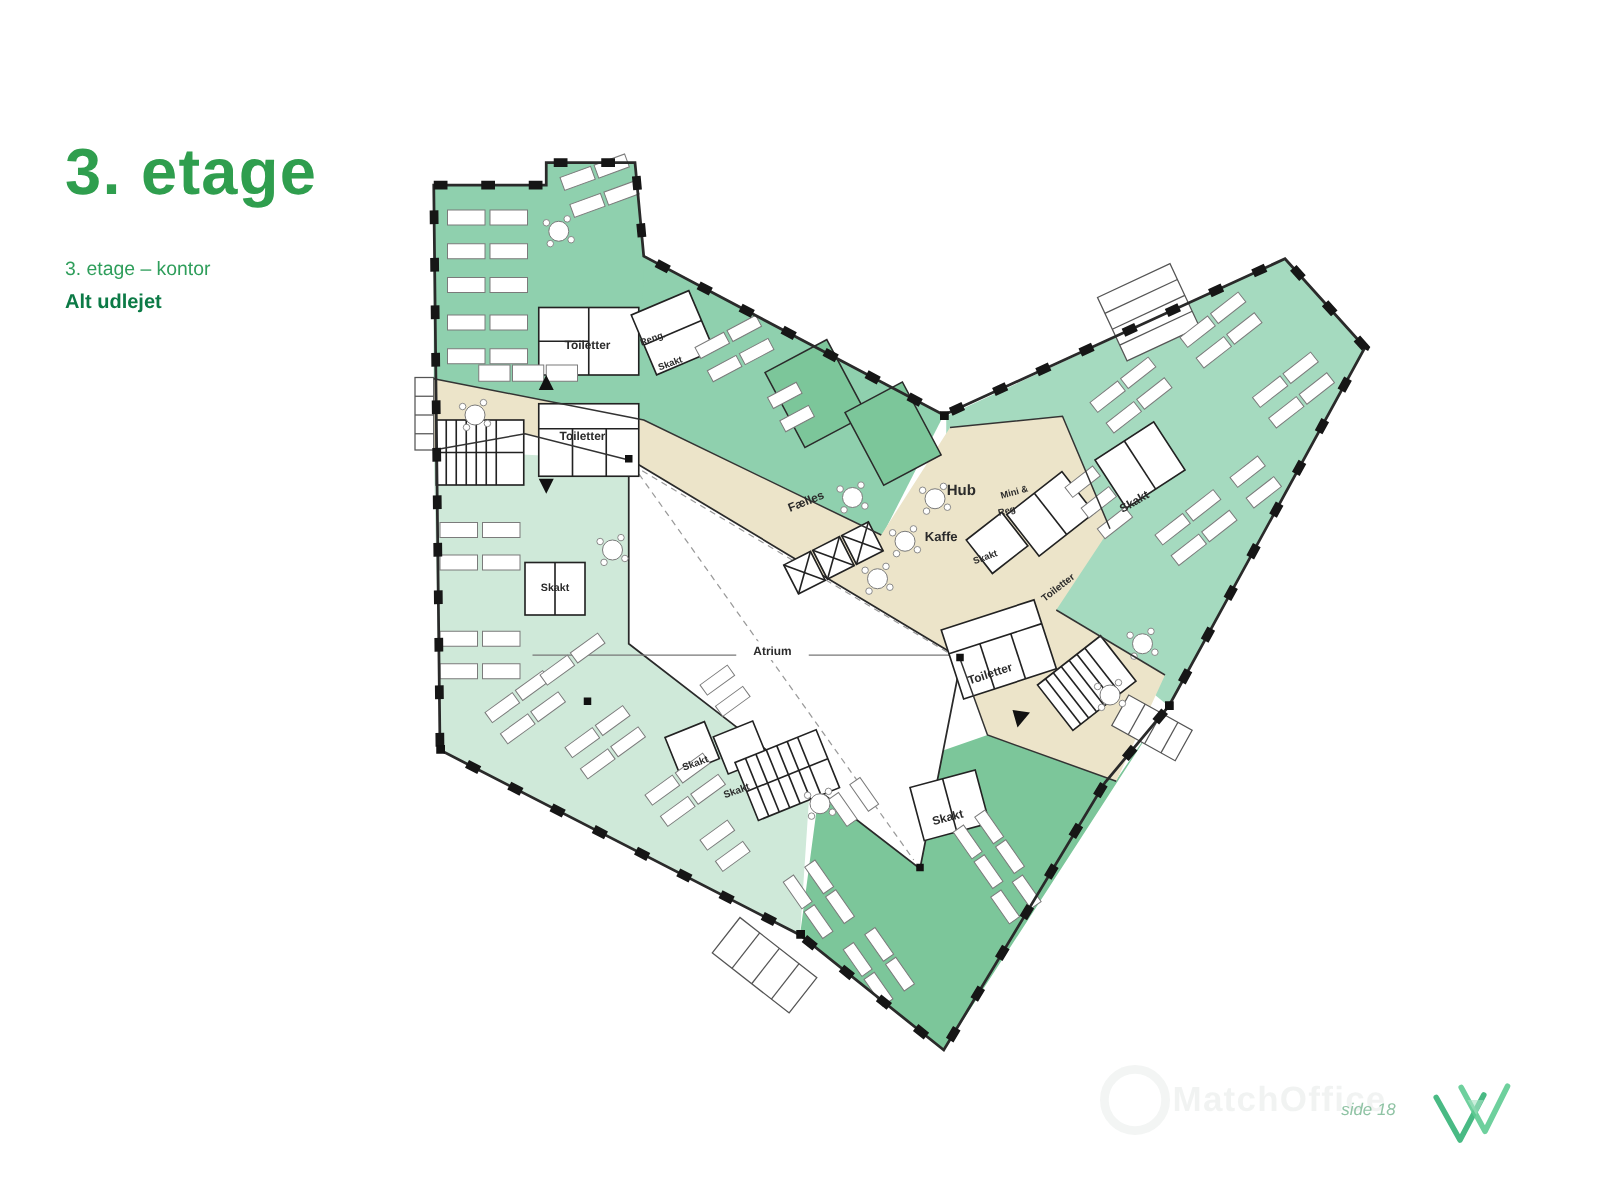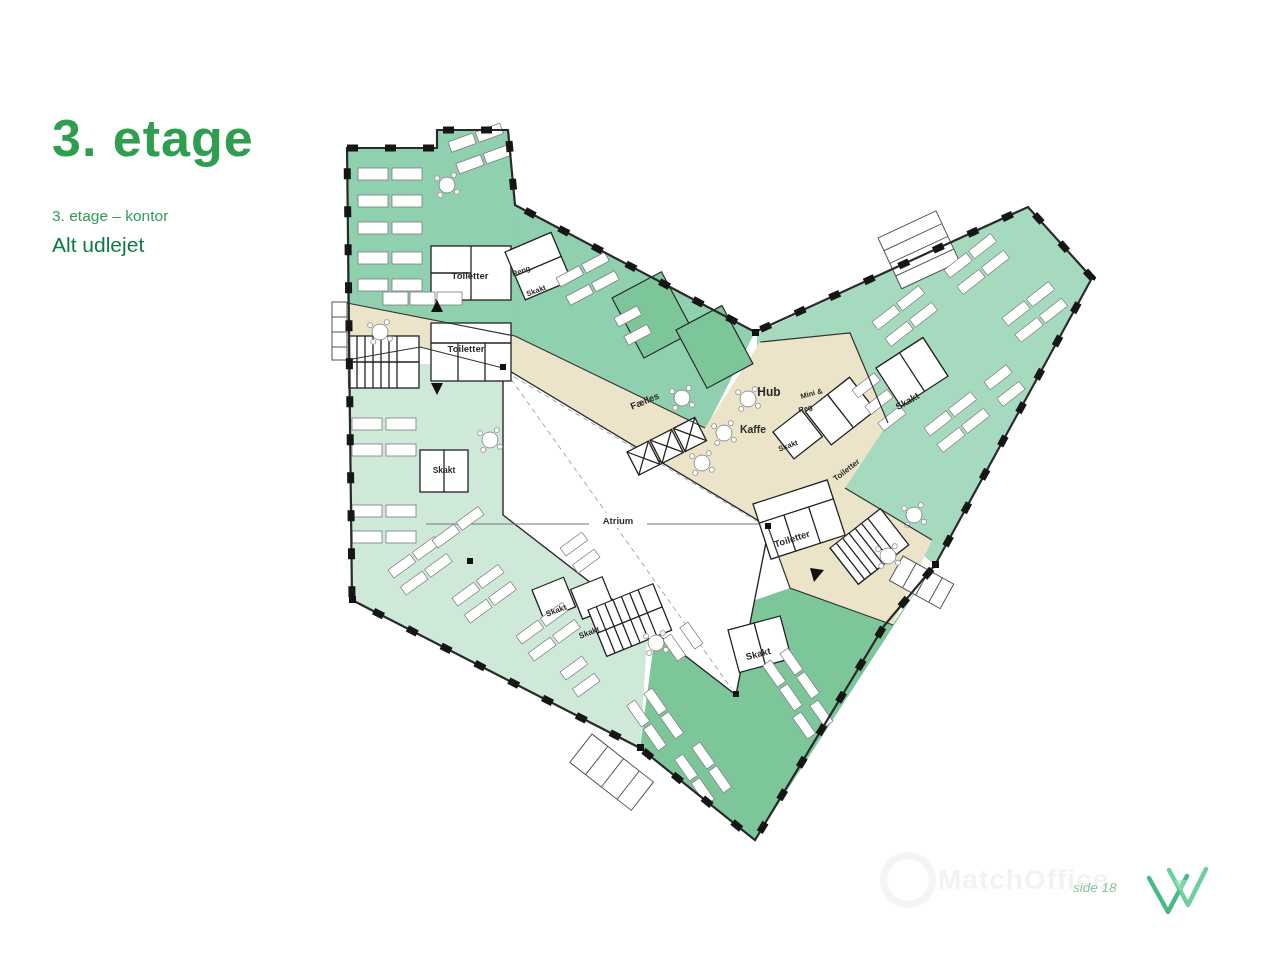--- a/index.html
+++ b/index.html
@@ -2,21 +2,21 @@
 <html><head>
 <meta charset="utf-8">
 <style>
   html,body{margin:0;padding:0;}
   body{width:1280px;height:960px;background:#ffffff;overflow:hidden;position:relative;
        font-family:"Liberation Sans",sans-serif;}
   .page{position:absolute;inset:0;width:1280px;height:722px;background:#fff;}
   .title{position:absolute;left:52px;top:110px;font-size:52px;line-height:1.1;
          font-weight:700;color:#2f9e4e;letter-spacing:1px;}
   .subtitle{position:absolute;left:52px;top:207px;font-size:15.5px;color:#2f9e5b;font-weight:500;}
-  .status{position:absolute;left:52px;top:233px;font-size:21px;color:#0c7a46;font-weight:400;text-align:right;}
+  .status{position:absolute;left:52px;top:233px;font-size:16px;color:#0c7a46;font-weight:700;text-align:right;}
   .page-label{position:absolute;left:1073px;top:880px;font-size:13.5px;color:#8fc3a4;font-weight:500;font-style:italic;}
   .watermark{position:absolute;left:938px;top:864px;font-size:28px;font-weight:700;
              color:#5b6f66;opacity:0.08;letter-spacing:1px;}
   .wm-pin{position:absolute;left:880px;top:852px;width:42px;height:42px;border:7px solid #5b6f66;
           border-radius:50%;opacity:0.07;}
   svg{position:absolute;inset:0;}
   .rlabel{fill:#2b2b2b;font-weight:600;font-family:"Liberation Sans",sans-serif;text-anchor:middle;}
 </style>
 </head>
 <body>

